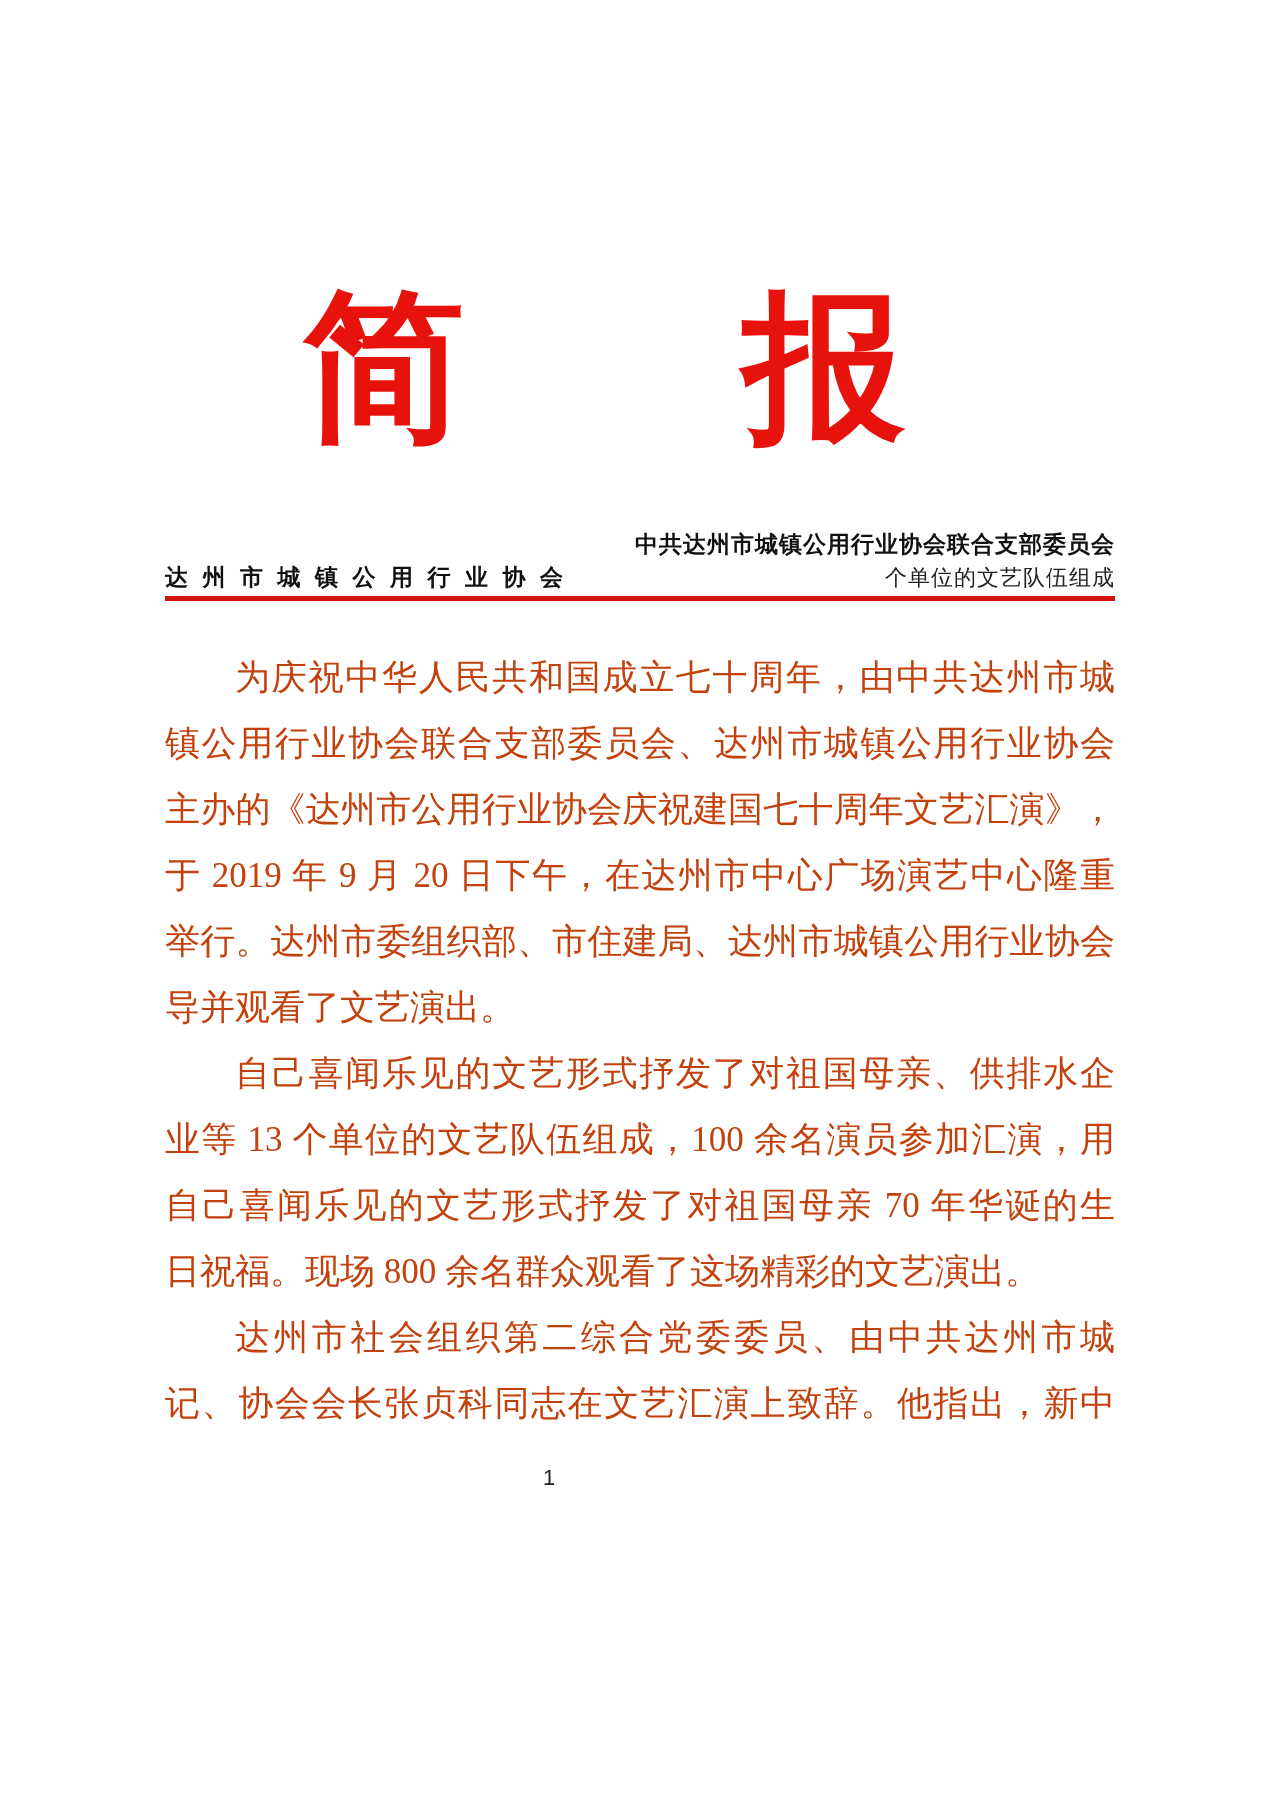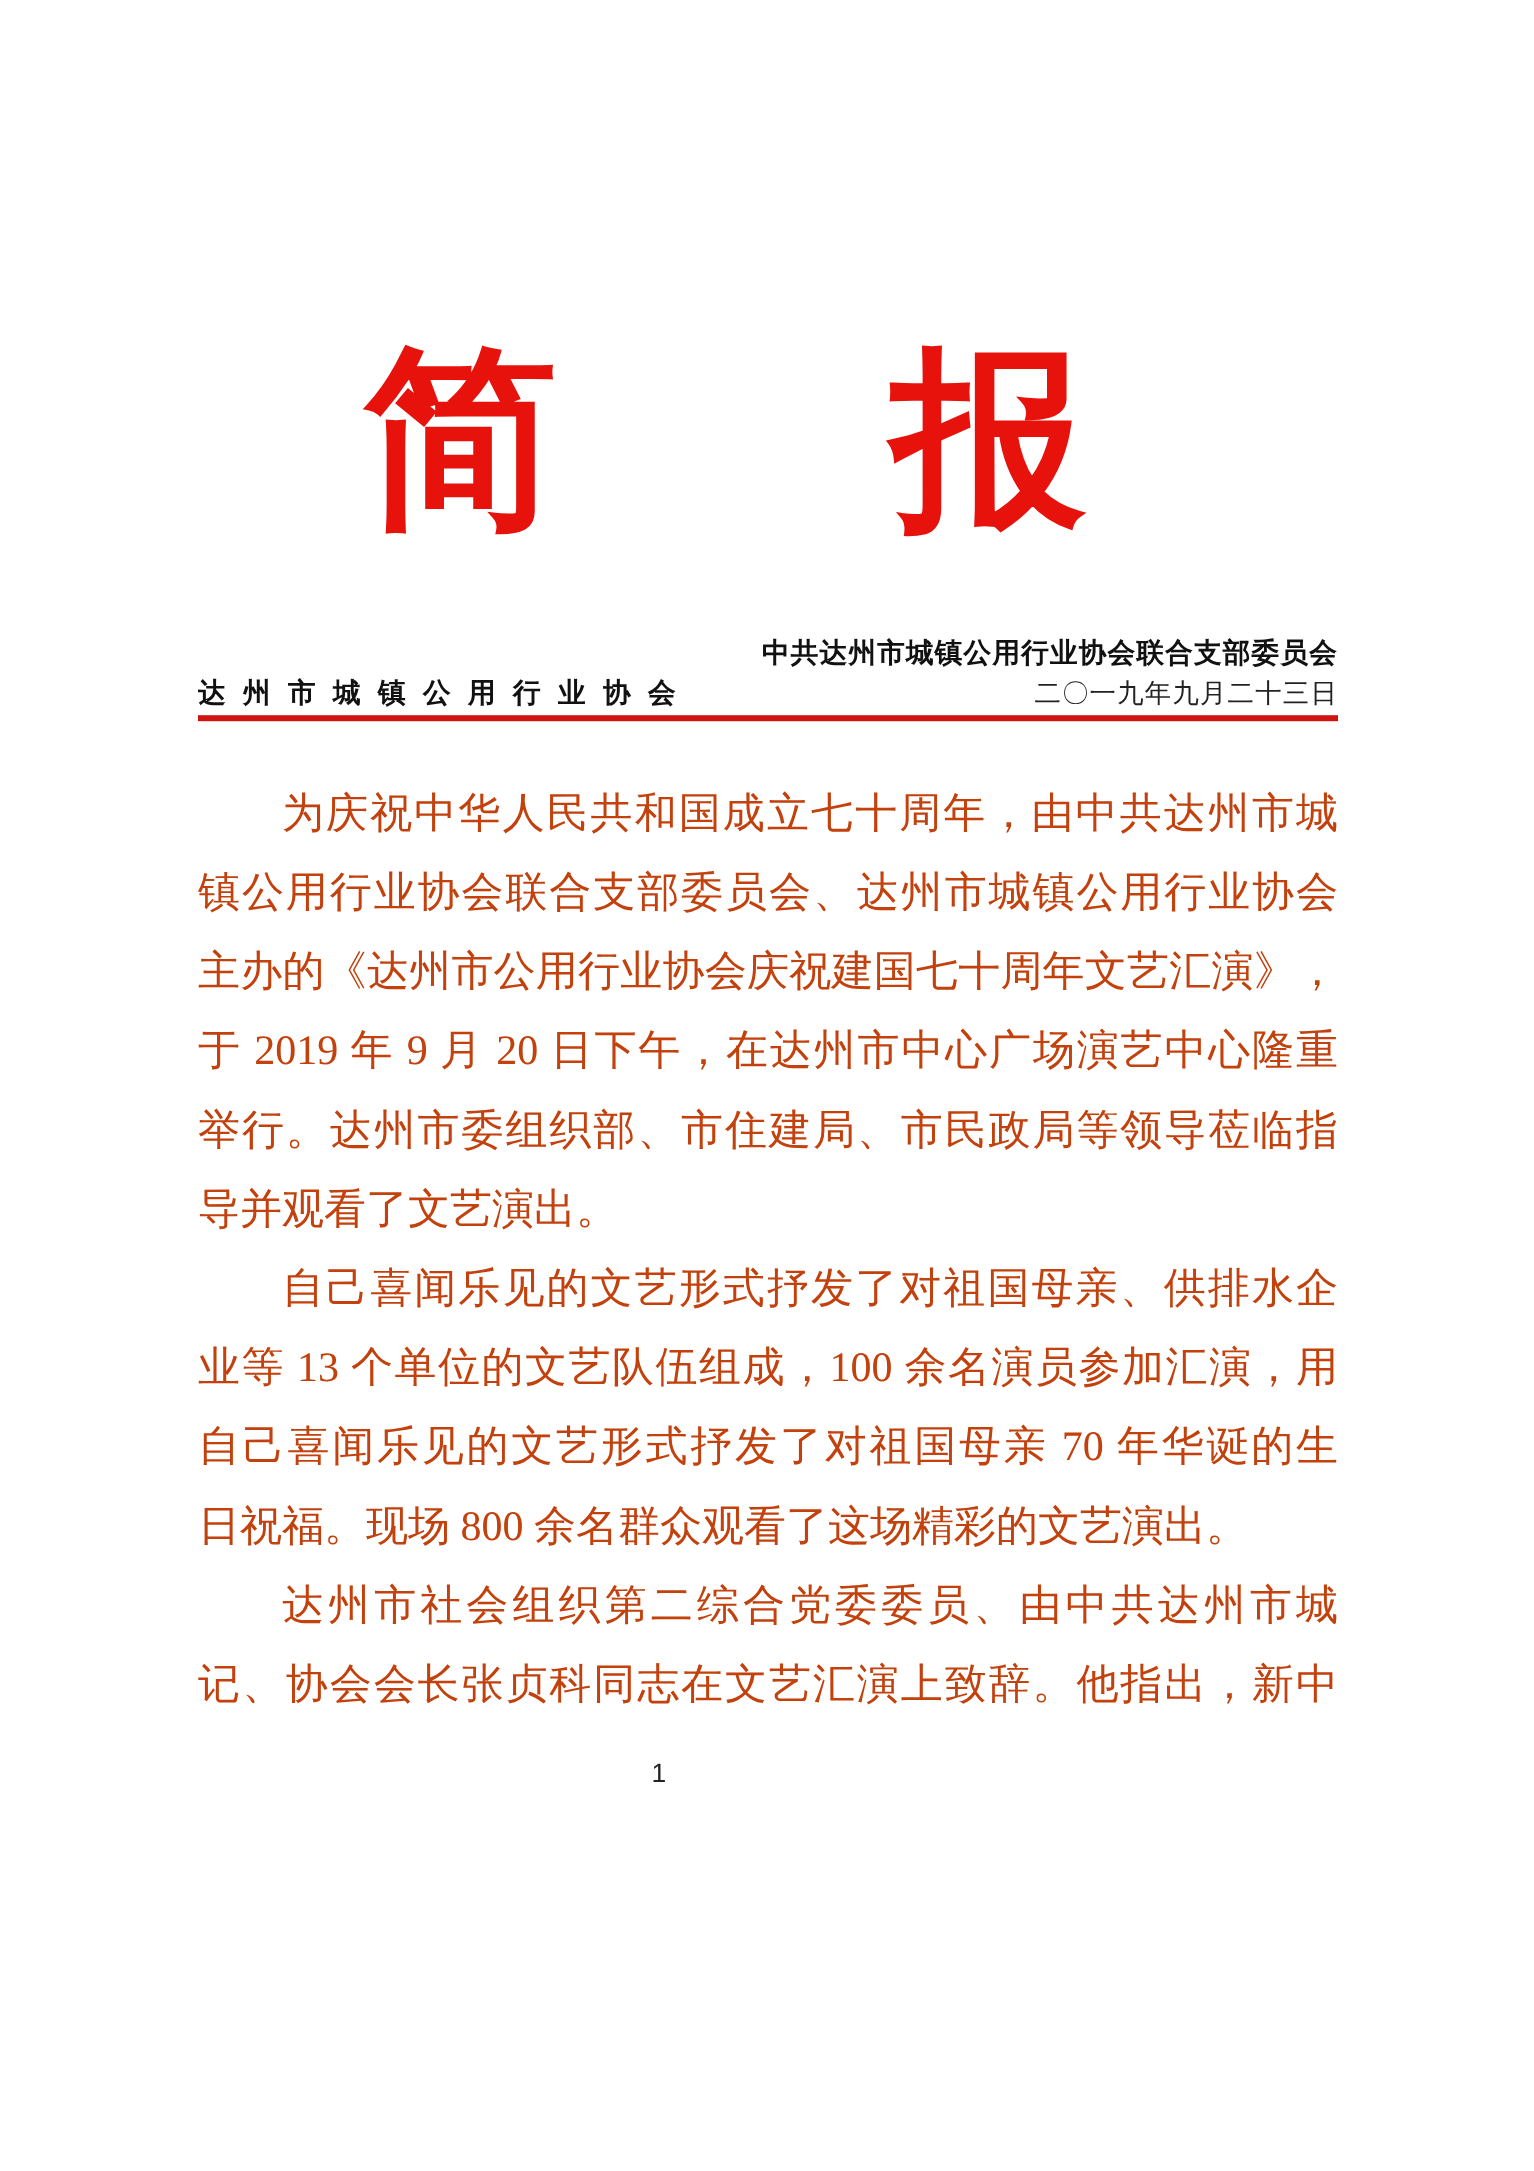--- a/index.html
+++ b/index.html
@@ -106,31 +106,31 @@
   <div class="masthead">
     <span>简</span>
     <span>报</span>
   </div>
 
 
   <div class="org-block">
     <div class="org-line1">中共达州市城镇公用行业协会联合支部委员会</div>
     <div class="org-row2">
       <div class="org-line2">达州市城镇公用行业协会</div>
-      <div class="date">二〇一九年九月二十三日</div>
+      <div class="date">个单位的文艺队伍组成</div>
     </div>
     <div class="red-rule"></div>
   </div>
 
   <div class="body-text">
     <div class="bline first">为庆祝中华人民共和国成立七十周年，由中共达州市城</div>
     <div class="bline">镇公用行业协会联合支部委员会、达州市城镇公用行业协会</div>
     <div class="bline">主办的《达州市公用行业协会庆祝建国七十周年文艺汇演》，</div>
     <div class="bline">于 2019 年 9 月 20 日下午，在达州市中心广场演艺中心隆重</div>
-    <div class="bline">举行。达州市委组织部、市住建局、市民政局等领导莅临指</div>
+    <div class="bline">举行。达州市委组织部、市住建局、达州市城镇公用行业协会</div>
     <div class="bline plast">导并观看了文艺演出。</div>
 
     <div class="bline first">自己喜闻乐见的文艺形式抒发了对祖国母亲、供排水企</div>
     <div class="bline">业等 13 个单位的文艺队伍组成，100 余名演员参加汇演，用</div>
     <div class="bline">自己喜闻乐见的文艺形式抒发了对祖国母亲 70 年华诞的生</div>
     <div class="bline plast">日祝福。现场 800 余名群众观看了这场精彩的文艺演出。</div>
 
     <div class="bline first">达州市社会组织第二综合党委委员、由中共达州市城</div>
     <div class="bline">记、协会会长张贞科同志在文艺汇演上致辞。他指出，新中</div>
   </div>

